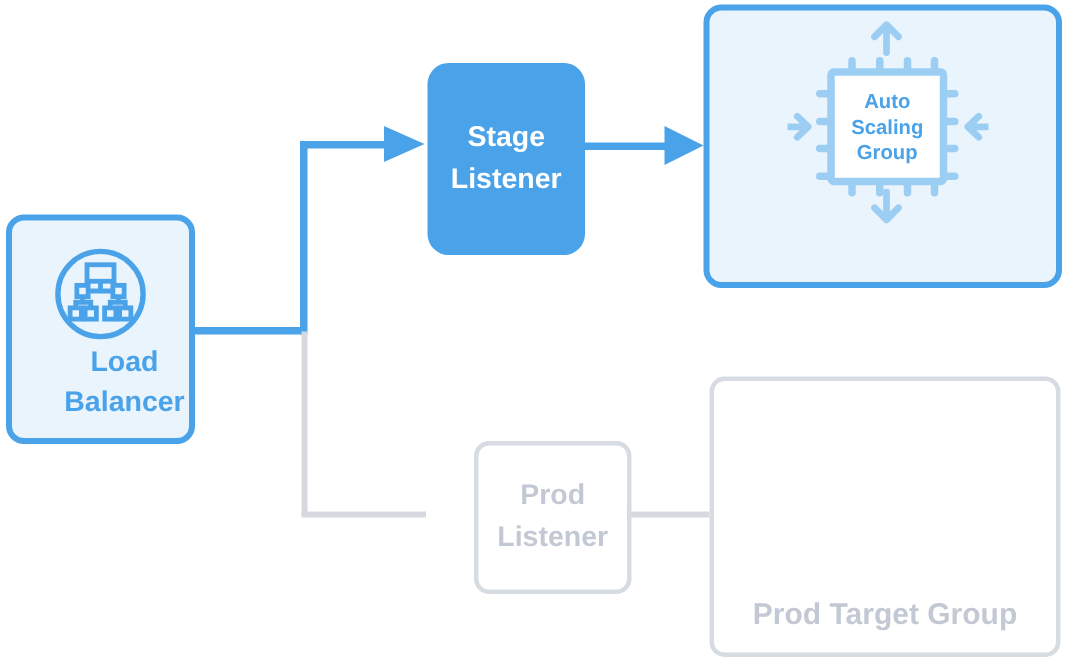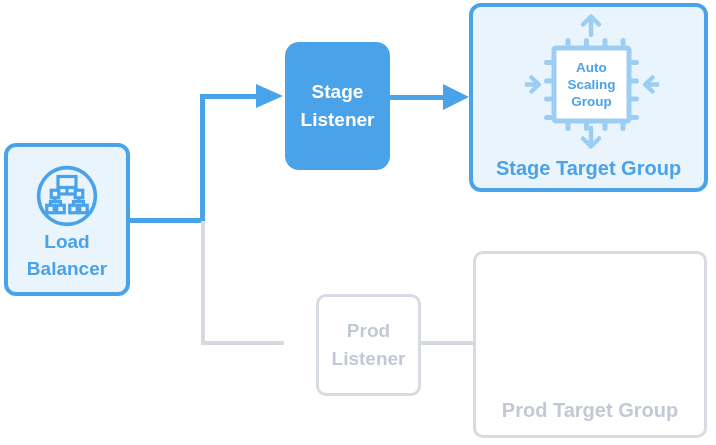--- a/index.html
+++ b/index.html
@@ -19,21 +19,21 @@
   .box{position:absolute;box-sizing:border-box;}
   .label{
     font-weight:700;text-align:center;white-space:pre-line;
     -webkit-user-select:none;user-select:none;
   }
 
   
   #lb-box{left:4px;top:143px;width:126px;height:153px;
     background:var(--blue-fill);border:4px solid var(--blue);border-radius:12px;}
   #lb-icon{position:absolute;left:27px;top:17px;width:64px;height:64px;color:var(--blue);}
-  #lb-label{position:absolute;left:0;bottom:9px;width:100%;
+  #lb-label{position:absolute;left:16px;bottom:9px;width:100%;
     font-size:19px;line-height:1.42;color:var(--blue);}
 
   
   #stage-listener{left:285px;top:42px;width:105px;height:128px;
     background:var(--blue);border-radius:14px;
     display:flex;align-items:center;justify-content:center;}
   #stage-listener .label{font-size:19px;line-height:1.45;color:#fff;}
 
   
   #stage-tg{left:469px;top:3px;width:239px;height:189px;
@@ -144,21 +144,20 @@
             <path d="M66 115 V133 M58 125.5 L66 133.5 L74 125.5"></path>
             <path d="M0.5 71.5 H12 M6.5 64.5 L13.8 71.5 L6.5 78.5"></path>
             <path d="M133.5 71.5 H122 M127.5 64.5 L120.2 71.5 L127.5 78.5"></path>
           </g>
         </g>
       </svg>
       <div class="label" id="asg-text">Auto
 Scaling
 Group</div>
     </div>
-    <div class="label" id="stg-label">Stage Target Group</div>
   </div>
 
   <div class="box" id="prod-listener">
     <div class="label">Prod
 Listener</div>
   </div>
 
   <div class="box" id="prod-tg">
     <div class="label" id="ptg-label">Prod Target Group</div>
   </div>

